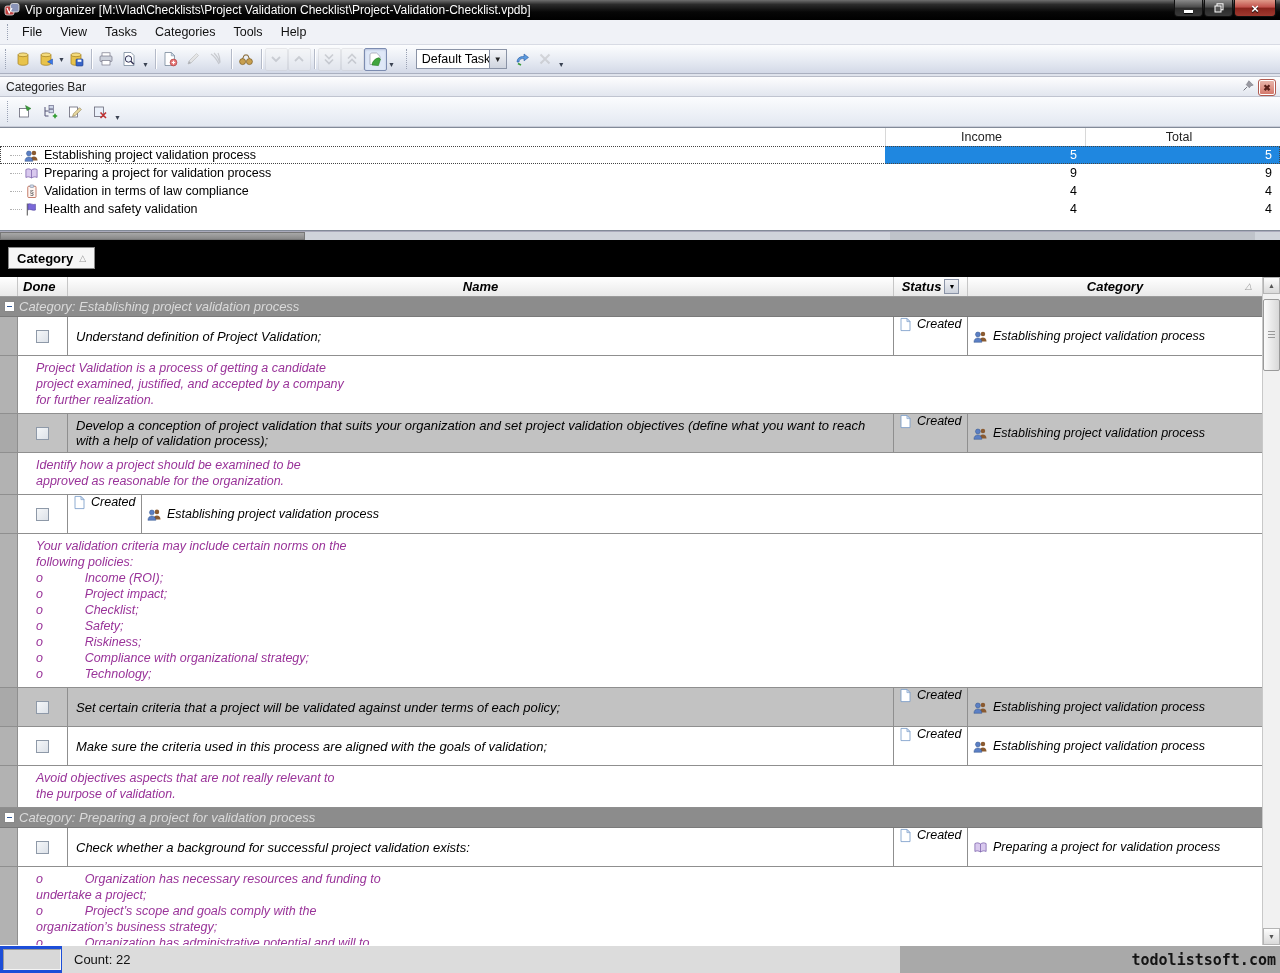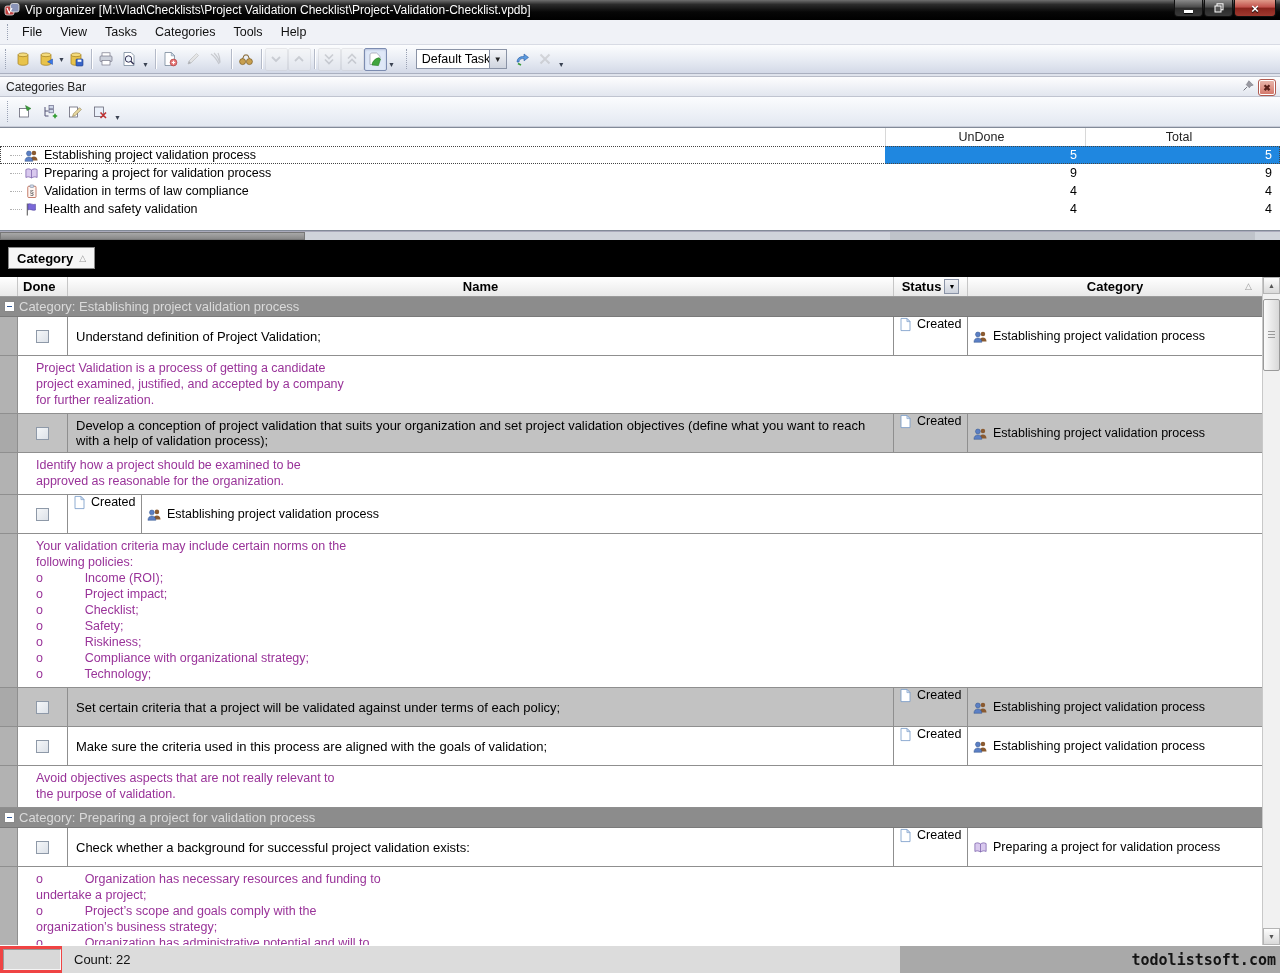--- a/index.html
+++ b/index.html
@@ -72,21 +72,21 @@
   .h-thumb { position:absolute; left:0; top:0; height:8px; width:305px; background:linear-gradient(180deg,#a8a8a8,#888); border:1px solid #777; }
   .h-seg { position:absolute; left:890px; top:0; height:8px; width:365px; background:#bfc3ca; }
 
   
   .groupby { height:37px; flex:0 0 37px; background:#000; position:relative; }
   .group-btn { position:absolute; left:8px; top:7px; height:22px; background:#f6f6f6; border:1px solid #8a8a8a;
     font-weight:bold; font-size:13px; padding:0 8px; display:flex; align-items:center; gap:6px; color:#000; }
   .sort-tri { font-size:9px; color:#999; font-weight:normal; }
 
   
-  .grid-wrap { position:relative; flex:1 1 auto; overflow:hidden; background:#a16207; }
+  .grid-wrap { position:relative; flex:1 1 auto; overflow:hidden; background:#a16207;font-style:italic; }
   .grid-header { height:20px; display:flex; background:linear-gradient(180deg,#ffffff,#e9e9e9); border-bottom:1px solid #9a9a9a;
     font-weight:bold; font-size:13px; width:1262px; position:relative; }
   .gh-cell { display:flex; align-items:center; border-right:1px solid #c6c6c6; height:100%; }
   .gh-gutter { flex:0 0 18px; }
   .gh-done { flex:0 0 50px; padding-left:5px; }
   .gh-name { flex:0 0 826px; justify-content:center; }
   .gh-status { flex:0 0 74px; justify-content:center; gap:3px; }
   .gh-cat { flex:1 1 auto; justify-content:center; border-right:none; }
   .status-dd { width:15px; height:15px; background:linear-gradient(180deg,#f2f3f6,#cdd2dc); border:1px solid #8a93a6;
     font-size:7px; font-weight:normal; display:flex; align-items:center; justify-content:center; }
@@ -117,21 +117,21 @@
   .v-scroll { position:absolute; right:0; top:0; bottom:0; width:18px; background:#f1f1f1; border-left:1px solid #c8c8c8; }
   .v-arrow { height:17px; display:flex; align-items:center; justify-content:center; font-size:7px; color:#555;
     background:linear-gradient(180deg,#fdfdfd,#d9d9d9); border:1px solid #b4b4b4; }
   .v-arrow.down { position:absolute; bottom:0; left:0; right:0; }
   .v-thumb { position:absolute; top:22px; left:0; right:0; height:72px; background:linear-gradient(90deg,#fbfbfb,#d8d8d8);
     border:1px solid #9a9a9a; border-radius:2px; }
   .v-thumb::after { content:""; position:absolute; left:4px; right:4px; top:31px; height:8px;
     background:repeating-linear-gradient(180deg,#999 0 1px,transparent 1px 3px); }
 
   
-  .statusbar { height:28px; flex:0 0 28px; background:#ef4444; border-top:1px solid #fff; display:flex; align-items:stretch; position:relative; }
+  .statusbar { height:28px; flex:0 0 28px; background:#1d4ed8; border-top:1px solid #fff; display:flex; align-items:stretch; position:relative; }
   .sb-cell { border:1px solid; border-color:#9a9a9a #f4f4f4 #f4f4f4 #9a9a9a; margin:3px 1px 3px 3px; background:#d8d8d8; }
   .sb-left { flex:0 0 58px; }
   .sb-count { flex:0 0 838px; display:flex; align-items:center; padding-left:12px; font-size:13px; color:#111; background:#dcdcdc; }
   .sb-mark { flex:1 1 auto; background:#a9a9a9; margin:0; display:flex; align-items:center; justify-content:flex-end;
     padding-right:4px; font-family:"DejaVu Sans Mono", monospace; font-weight:bold; font-size:15px; color:#141414; }
 </style>
 </head>
 <body>
 
 <div class="app">
@@ -366,21 +366,21 @@
               <path d="M8.5 8.5l5.5 5.5M14 8.5l-5.5 5.5" stroke="#c03030" stroke-width="1.6"></path>
             </svg>
           </span>
         </span>
         <span class="tb-chev">▼</span>
       </span>
   </div>
   <div class="cat-list">
     <div class="cl-row cl-header">
       <span class="cl-name"></span>
-      <span class="cl-cell">UnDone</span>
+      <span class="cl-cell">Income</span>
       <span class="cl-cell total">Total</span>
     </div>
     <div id="cat-rows">
         <div class="cl-row selected">
           <span class="cl-name">
             <span class="tree-dash"></span>
             <span class="cl-icon" style="display: inline-flex;">
               <svg viewBox="0 0 16 16">
                 <circle cx="10.6" cy="5.2" r="2.4" fill="#8a5a30"></circle>
                 <path d="M6.7 13.4c0-2.9 1.8-4.3 3.9-4.3s3.8 1.4 3.8 4.3z" fill="#8a5a30"></path>

